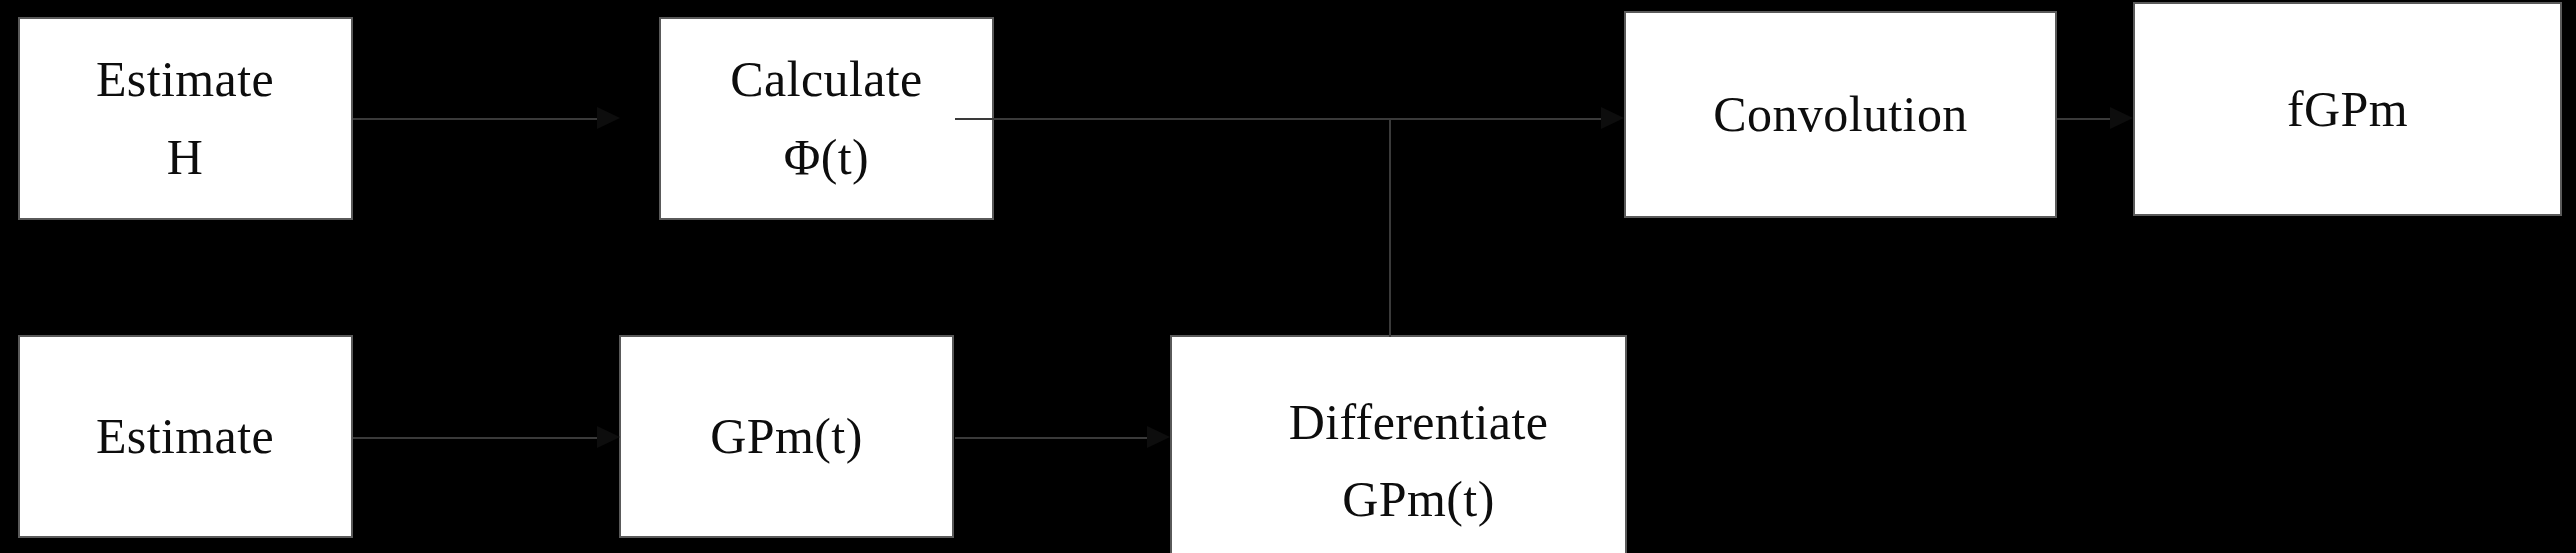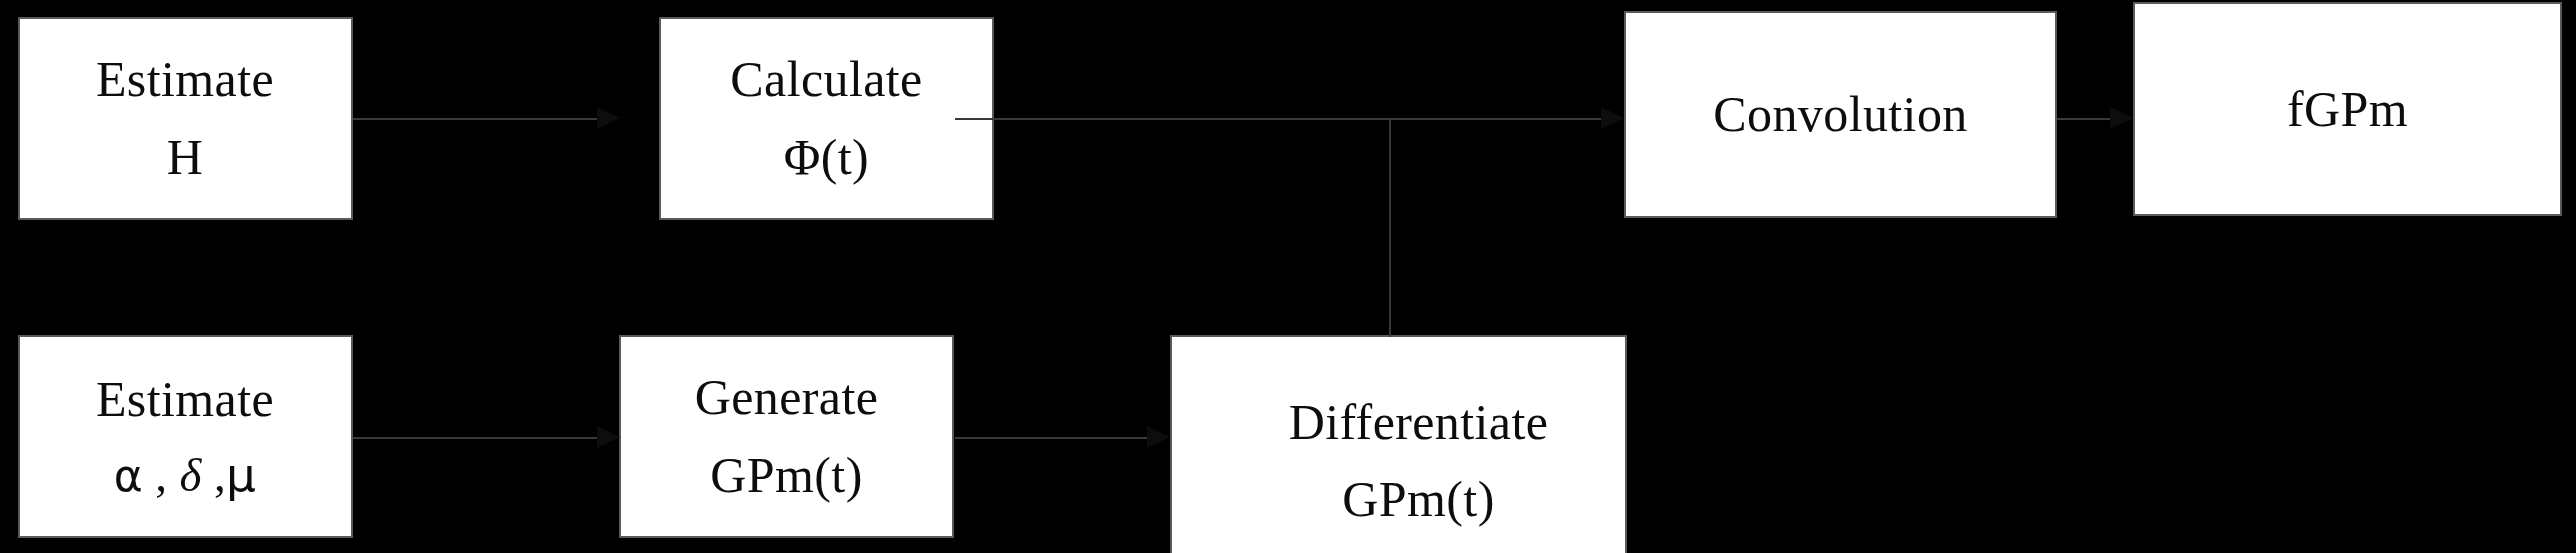--- a/index.html
+++ b/index.html
@@ -80,25 +80,23 @@
   <div class="node" style="left:1624px; top:10.7px; width:433px; height:207px;">
     <span class="ln">Convolution</span>
   </div>
 
   <div class="node" style="left:2133px; top:2px; width:429px; height:214px;">
     <span class="ln">fGPm</span>
   </div>
 
   <div class="node" style="left:17.5px; top:335px; width:335px; height:203px;">
     <span class="ln">Estimate</span>
-    <span class="ln greek"><span class="g-alpha">α</span><span class="g-comma"> , </span><span class="g-delta">δ</span><span class="g-comma"> ,</span><span class="g-mu">μ</span></span>
   </div>
 
   <div class="node" style="left:619px; top:335px; width:335px; height:203px;">
-    <span class="ln">Generate</span>
     <span class="ln">GPm(t)</span>
   </div>
 
   <div class="node" style="left:1170px; top:335px; width:457px; height:252px;padding-left:40px;">
     <span class="ln">Differentiate</span>
     <span class="ln">GPm(t)</span>
   </div>
 
   <div class="edge-h" style="left:353px; top:118px; width:245px;"></div>
   <div class="arrowhead" style="left:597px; top:107px;"></div>

